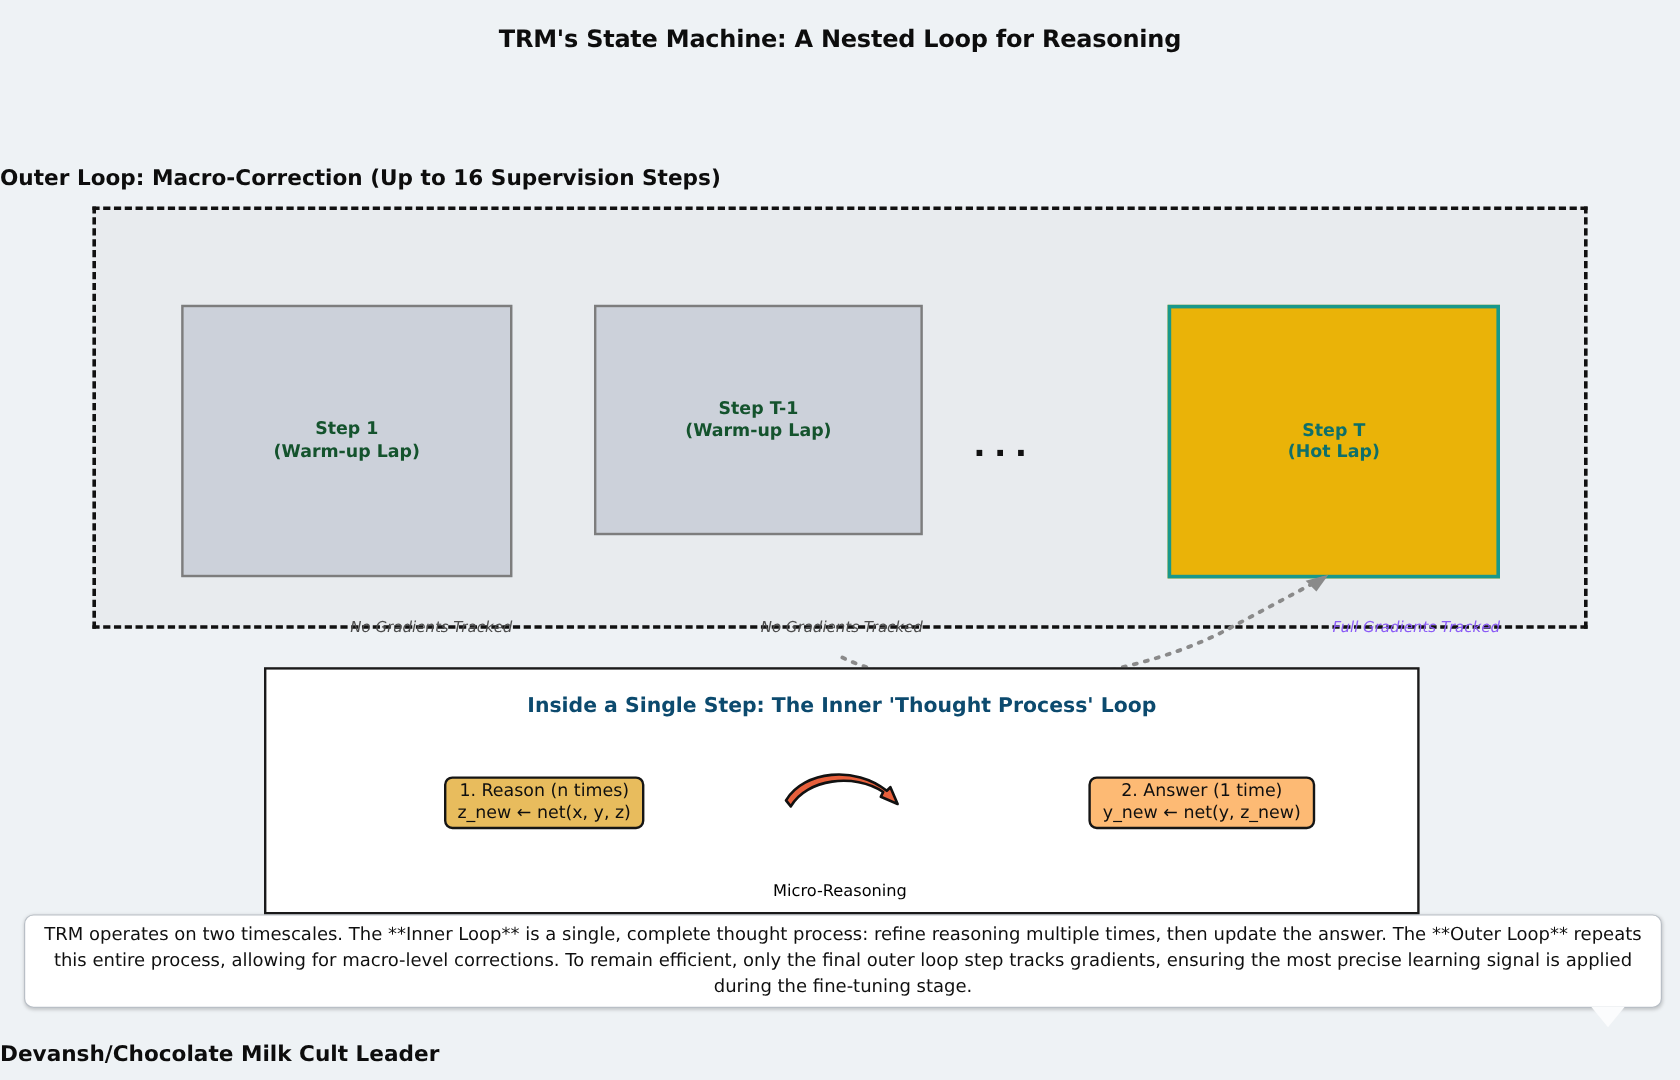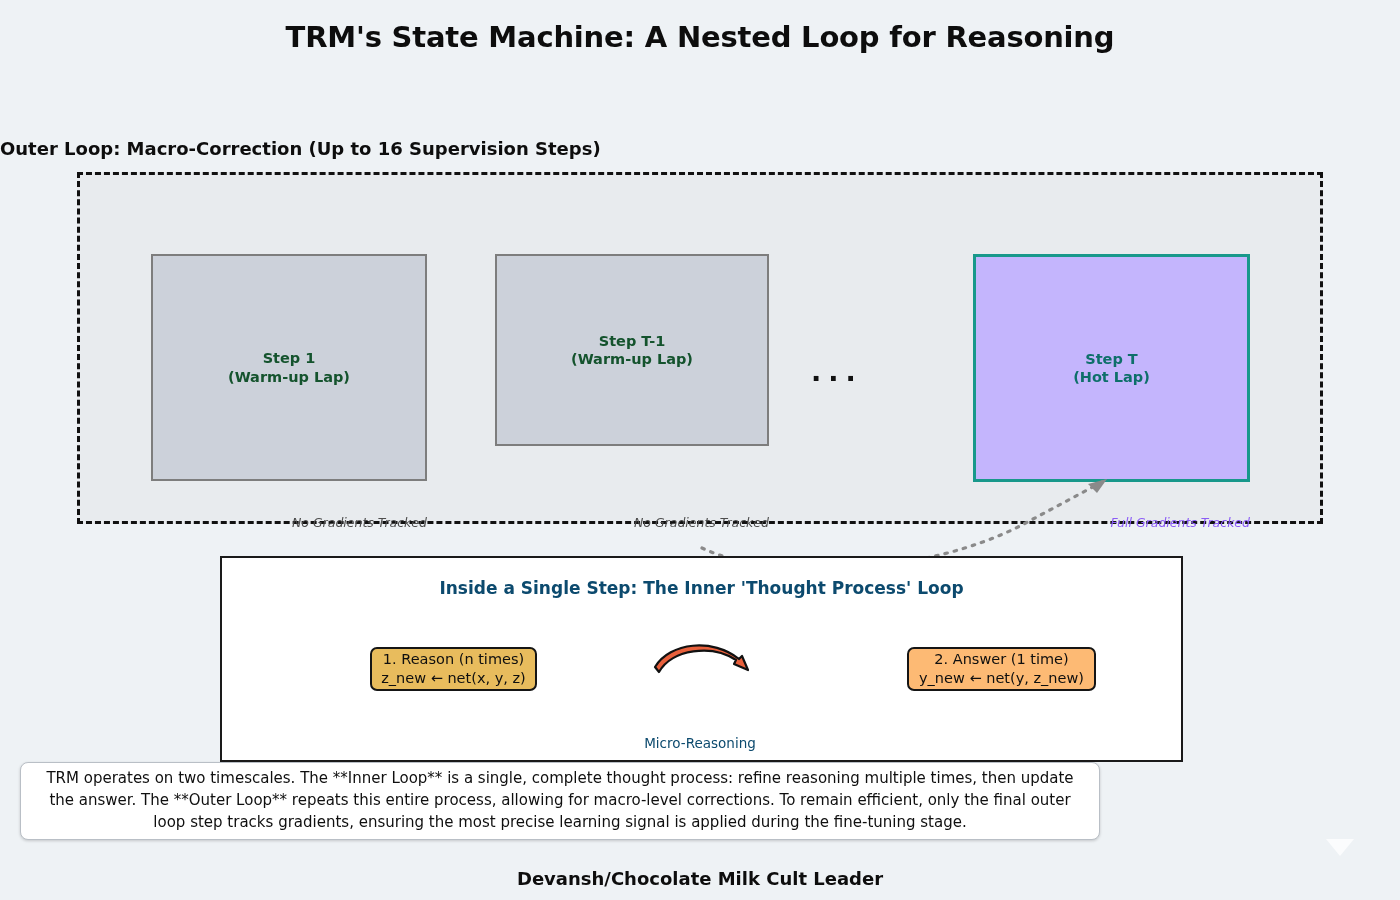--- a/index.html
+++ b/index.html
@@ -16,21 +16,21 @@
     color: #111111;
   }
 
   
   #page-title {
     position: absolute;
     top: 20px;
     left: 0;
     width: 1400px;
     text-align: center;
-    font-size: 29px;
+    font-size: 20px;
     font-weight: bold;
     letter-spacing: -0.2px;
     color: #0d0d0d;
   }
 
   
   #outer-loop-heading {
     position: absolute;
     top: 138px;
     left: 0;
@@ -62,21 +62,21 @@
     font-weight: bold;
     line-height: 1.25;
     white-space: pre-line;
   }
   .step-warm {
     background: #ccd1da;
     border: 2px solid #7d7d7d;
     color: #14532d;
   }
   .step-hot {
-    background: #c4b5fd;
+    background: #eab308;
     border: 3px solid #18988b;
     color: #0e6f6a;
   }
   #step-1-box  { left: 151px; top: 254px; width: 276px; height: 227px; }
   #step-t1-box { left: 495px; top: 254px; width: 274px; height: 192px; }
   #step-t-box  { left: 973px; top: 254px; width: 277px; height: 228px; }
 
   #ellipsis {
     position: absolute;
     left: 800px;
@@ -155,39 +155,39 @@
     width: 110px;
     height: 44px;
   }
   #micro-reasoning-label {
     position: absolute;
     left: 560px;
     top: 735px;
     width: 280px;
     text-align: center;
     font-size: 13.5px;
-    color: #0c4a6e;
+    color: #000000;
   }
 
   
   #connector-arrow {
     position: absolute;
     left: 660px;
     top: 460px;
     width: 520px;
     height: 130px;
     pointer-events: none;
   }
 
   
   #summary-box {
     position: absolute;
     left: 20px;
     top: 762px;
-    width: 1080px;
+    width: 1365px;
     height: 78px;
     box-sizing: border-box;
     background: #ffffff;
     border: 1px solid #b9bfc6;
     border-radius: 8px;
     box-shadow: 0 1px 3px rgba(0,0,0,0.18);
     display: flex;
     align-items: center;
     justify-content: center;
     padding: 0 14px;
@@ -207,21 +207,20 @@
     border-left: 14px solid transparent;
     border-right: 14px solid transparent;
     border-top: 17px solid #fbfcfd;
   }
 
   #footer-credit {
     position: absolute;
     top: 868px;
     left: 0;
     width: 1400px;
-    text-align: center;
     font-size: 18px;
     font-weight: bold;
     color: #0d0d0d;
     font-family: "DejaVu Sans", "Liberation Sans", sans-serif;
   }
 </style>
 </head>
 <body>
 
 <div id="page-title">TRM's State Machine: A Nested Loop for Reasoning</div>

